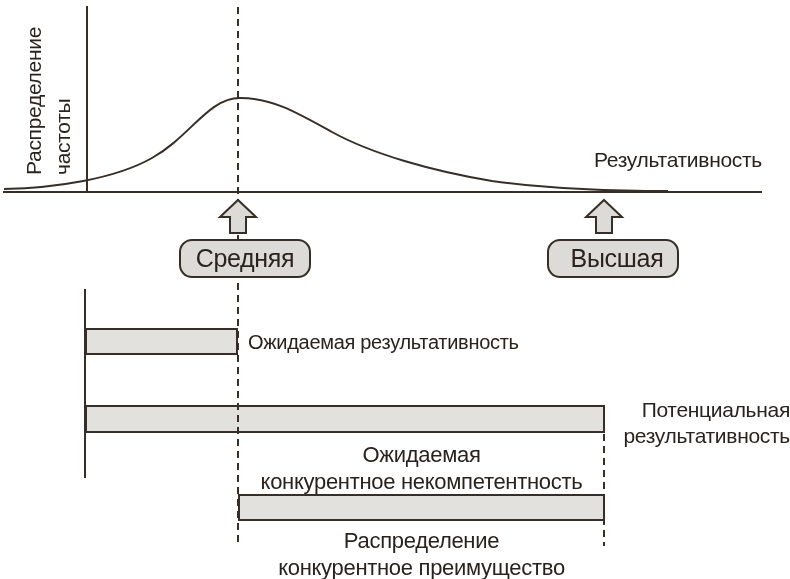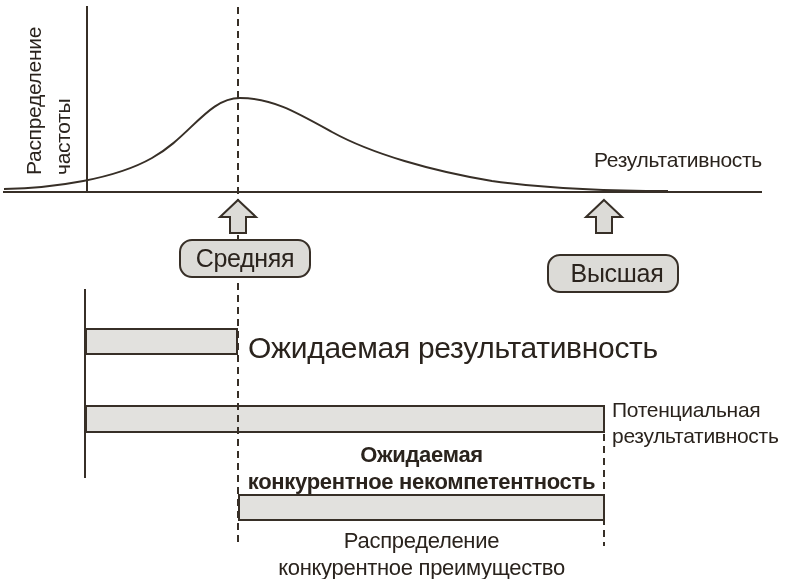--- a/index.html
+++ b/index.html
@@ -66,21 +66,21 @@
     background: var(--box-fill, #dcdbd7);
     border: 2px solid var(--line, #372f27);
     border-radius: 13px;
     display: flex;
     align-items: center;
     justify-content: center;
     font-size: 25px;
     z-index: 3;
   }
   .pill-average { left: 179px; top: 239px; }
-  .pill-highest { left: 547px; top: 254px; padding-left: 8px; }
+  .pill-highest { left: 547px; top: 239px; padding-left: 8px; }
   
   .lbl {
     position: absolute;
     z-index: 3;
     white-space: nowrap;
   }
   .y-axis-label {
     left: -38px;
     top: 60px;
     width: 172px;
@@ -92,38 +92,37 @@
     text-align: left;
   }
   .x-axis-label {
     right: 28px;
     top: 148px;
     font-size: 21px;
   }
   .lbl-expected {
     left: 248px;
     top: 331px;
-    font-size: 30px;
+    font-size: 20px;
   }
   .lbl-potential {
     left: 612px;
     top: 397px;
     width: 178px;
-    text-align: left;
+    text-align: right;
     font-size: 21px;
     line-height: 26px;
   }
   .lbl-incompetence {
     left: 238px;
     top: 441px;
     width: 367px;
     text-align: center;
     font-size: 22px;
     line-height: 27px;
-    font-weight: bold;
   }
   .lbl-advantage {
     left: 218px;
     top: 527px;
     width: 407px;
     text-align: center;
     font-size: 22px;
     line-height: 27px;
   }
 </style>

